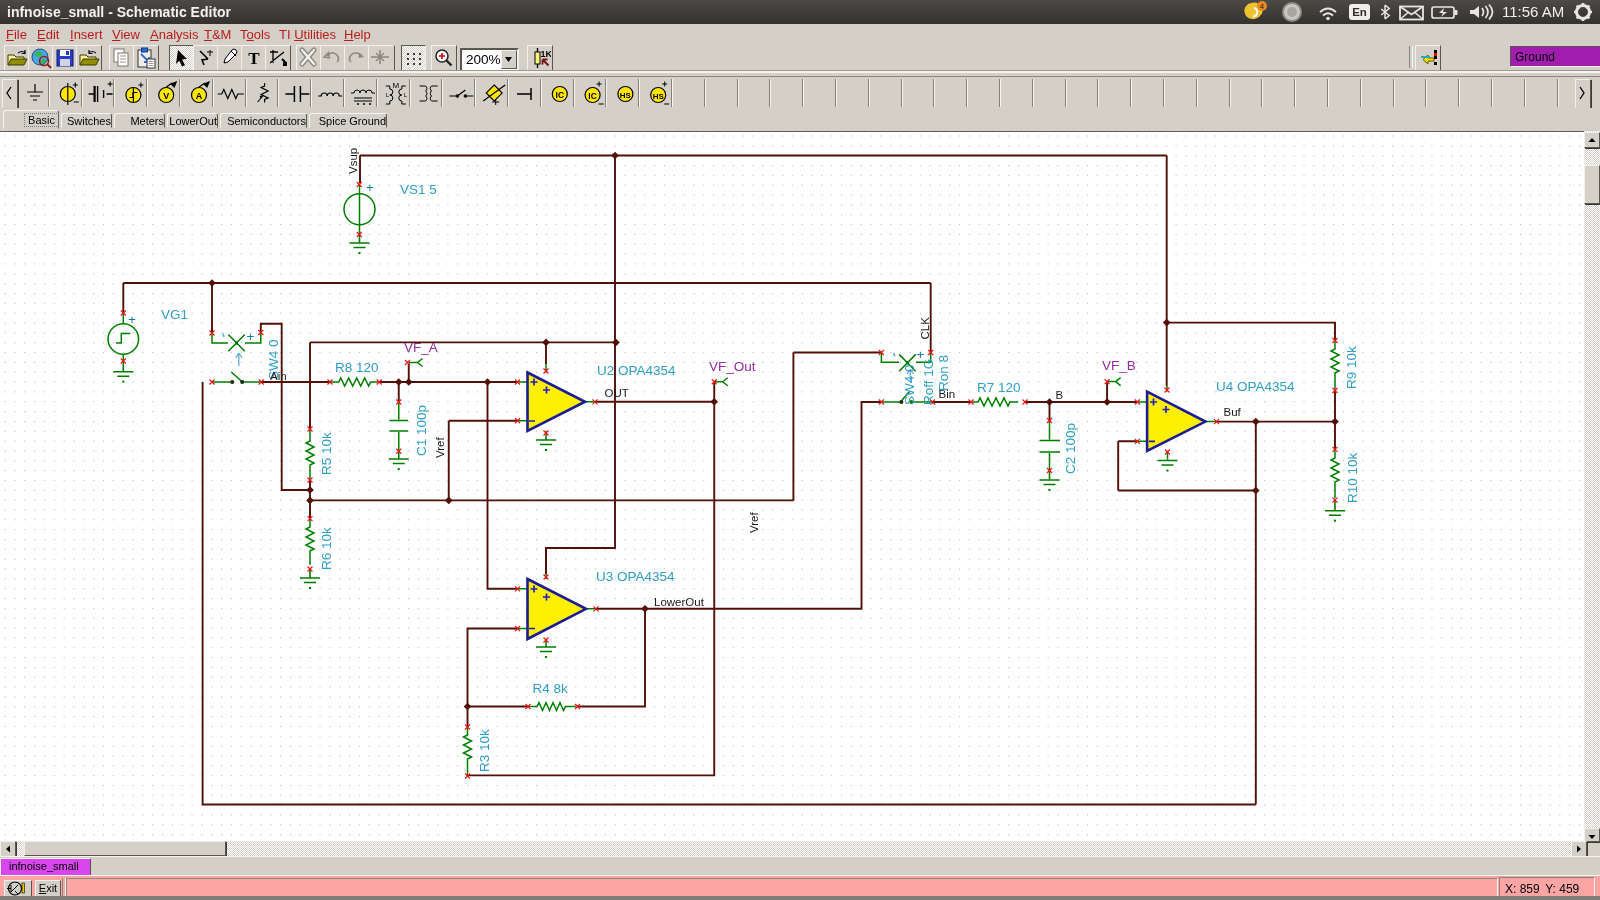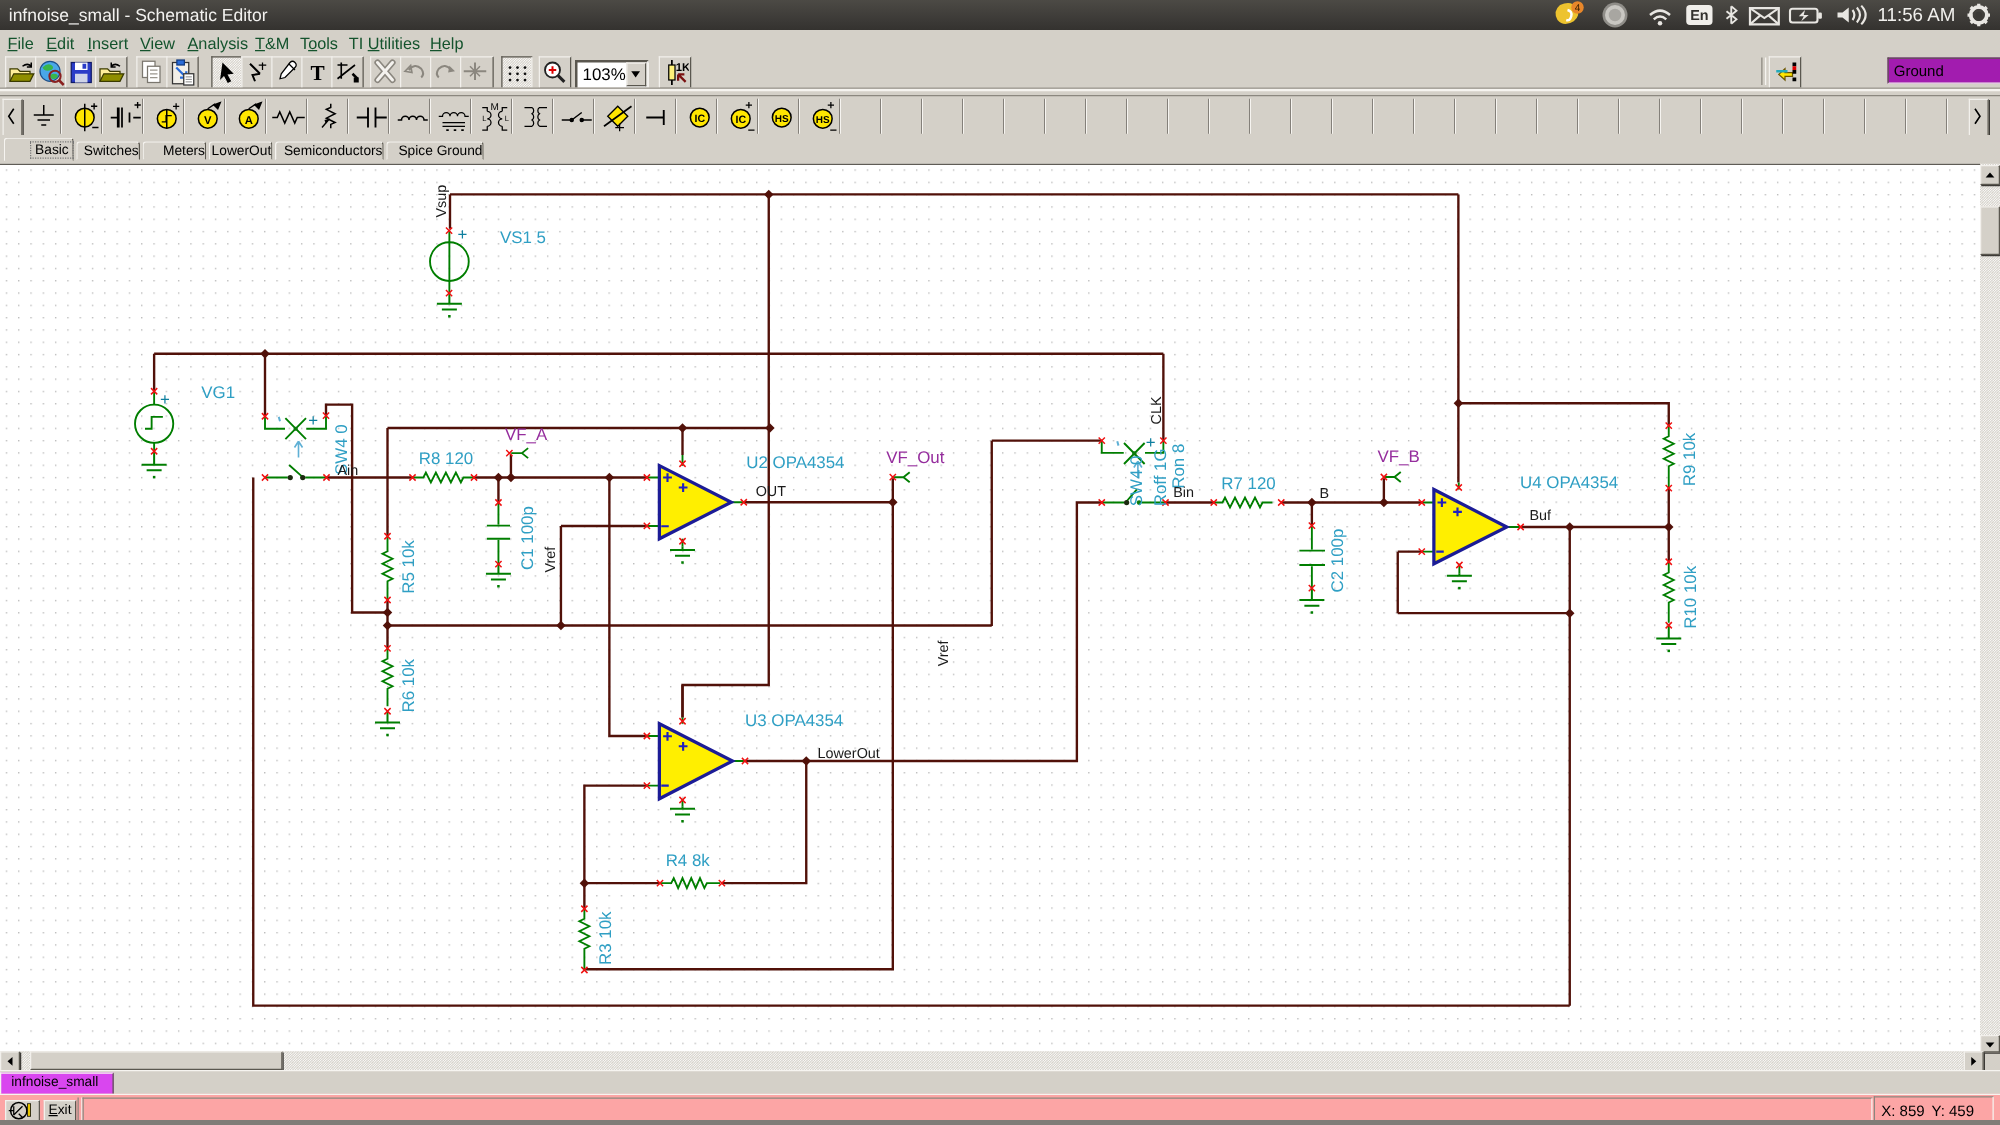--- a/index.html
+++ b/index.html
@@ -1,24 +1,24 @@
 <!DOCTYPE html>
 <html><head><meta charset="utf-8"><style>
 html,body{margin:0;padding:0}
 body{width:1600px;height:900px;position:relative;overflow:hidden;
   font-family:"Liberation Sans",sans-serif;background:#d4d0c8}
 .abs{position:absolute}
 .raised2{background:#d4d0c8;border:1px solid;border-color:#f2f0ec #5a574f #5a574f #f2f0ec}
 .dither{background:#d6d2ca;background-image:linear-gradient(45deg,#fff 25%,transparent 25%,transparent 75%,#fff 75%),linear-gradient(45deg,#fff 25%,transparent 25%,transparent 75%,#fff 75%);background-position:0 0,1px 1px;background-size:2px 2px}
 
 #titlebar{left:0;top:0;width:1600px;height:24px;background:linear-gradient(#4c4a45,#3b3936 70%,#34322f);}
-#titlebar .txt{position:absolute;left:7px;top:4px;font-size:14px;font-weight:normal;color:#f3f2f0;letter-spacing:0}
+#titlebar .txt{position:absolute;left:7px;top:4px;font-size:14px;font-weight:bold;color:#f3f2f0;letter-spacing:0}
 
 #menubar{left:0;top:24px;width:1600px;height:20px;background:#d4d0c8;border-bottom:1px solid #c0bcb4}
-#menubar span{position:absolute;top:3px;font-size:13px;color:#14532d}
+#menubar span{position:absolute;top:3px;font-size:13px;color:#b91c1c}
 
 #toolbar{left:0;top:44px;width:1600px;height:26px;background:#d4d0c8}
 #tbsep{left:0;top:70px;width:1600px;height:6px;background:#d4d0c8;border-top:1px solid #9b978f;box-shadow:inset 0 2px 0 #f6f4f0}
 .tb{position:absolute;top:1px;width:24px;height:24px}
 .tb svg{position:absolute;left:1px;top:1px}
 .tbg{position:absolute;top:1px;width:25px;height:24px}
 
 #compbar{left:0;top:76px;width:1600px;height:32px;background:#d4d0c8;border-top:1px solid #8b877f}
 #cells{position:absolute;left:17px;top:2px;width:1556px;height:28px;
  background-image:repeating-linear-gradient(90deg,transparent 0 30.8px,#84807a 30.8px 31.8px,#f6f4f0 31.8px 32.8px)}
@@ -222,21 +222,21 @@
 
  <div class="tb raised2" style="left:431px">
   <svg width="22" height="22" viewBox="0 0 22 22">
         <circle cx="9" cy="9" r="6" fill="#fff" stroke="#222" stroke-width="1.5"></circle>
         <path d="M6,9 h6 M9,6 v6" stroke="#d00" stroke-width="1.6"></path>
         <path d="M13.5,13.5 l5,5" stroke="#222" stroke-width="2.4"></path>
       </svg>
     </div>
 
  <div class="abs" style="left:460px;top:4px;width:55px;height:21px;background:#fff;border:2px solid;border-color:#5a574f #f2f0ec #f2f0ec #5a574f">
-  <span style="position:absolute;left:4px;top:2px;font-size:13.5px">103%</span>
+  <span style="position:absolute;left:4px;top:2px;font-size:13.5px">200%</span>
   <div class="raised2" style="position:absolute;right:0;top:0;width:14px;height:17px">
     <svg width="13" height="15" viewBox="0 0 13 15">
           <path d="M3,6 h7 l-3.5,5z" fill="#000"></path>
         </svg></div>
  </div>
 
  <div class="tb raised2" style="left:526.5px">
   <svg width="22" height="22" viewBox="0 0 22 22">
         <rect x="6" y="5" width="5" height="12" fill="#fff27a" stroke="#000"></rect>
         <path d="M8.5,1 v4 M8.5,17 v4" stroke="#000" stroke-width="1.4"></path>

